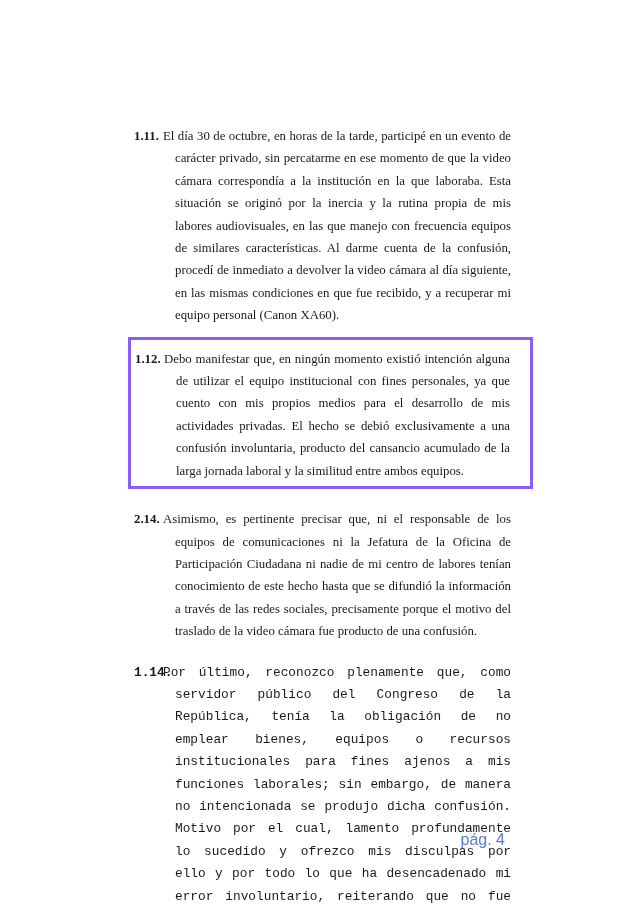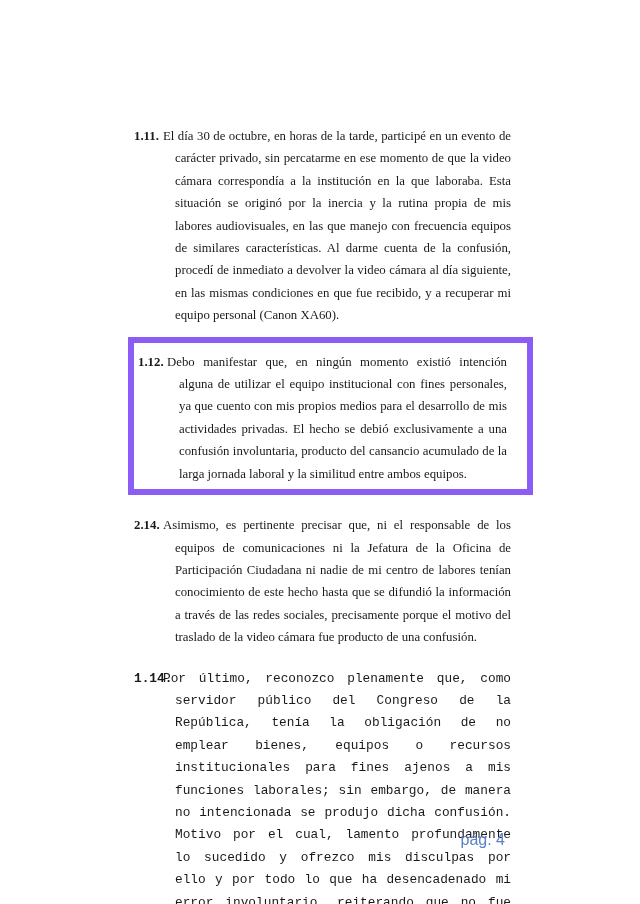--- a/index.html
+++ b/index.html
@@ -32,21 +32,21 @@
     left: 0;
     top: 0;
     font-weight: bold;
     text-indent: 0;
     white-space: nowrap;
   }
   .para + .para {
     margin-top: 19px;
   }
   .red-box {
-    border: 6px solid #8b5cf6;
+    border: 3px solid #8b5cf6;
     margin: 10px -22px 0 -6px;
     padding: 8px 20px 4px 4px;
   }
   .red-box .para {
     margin-top: 0;
   }
   .red-box + .para {
     margin-top: 19px;
   }
   .para-114 {

